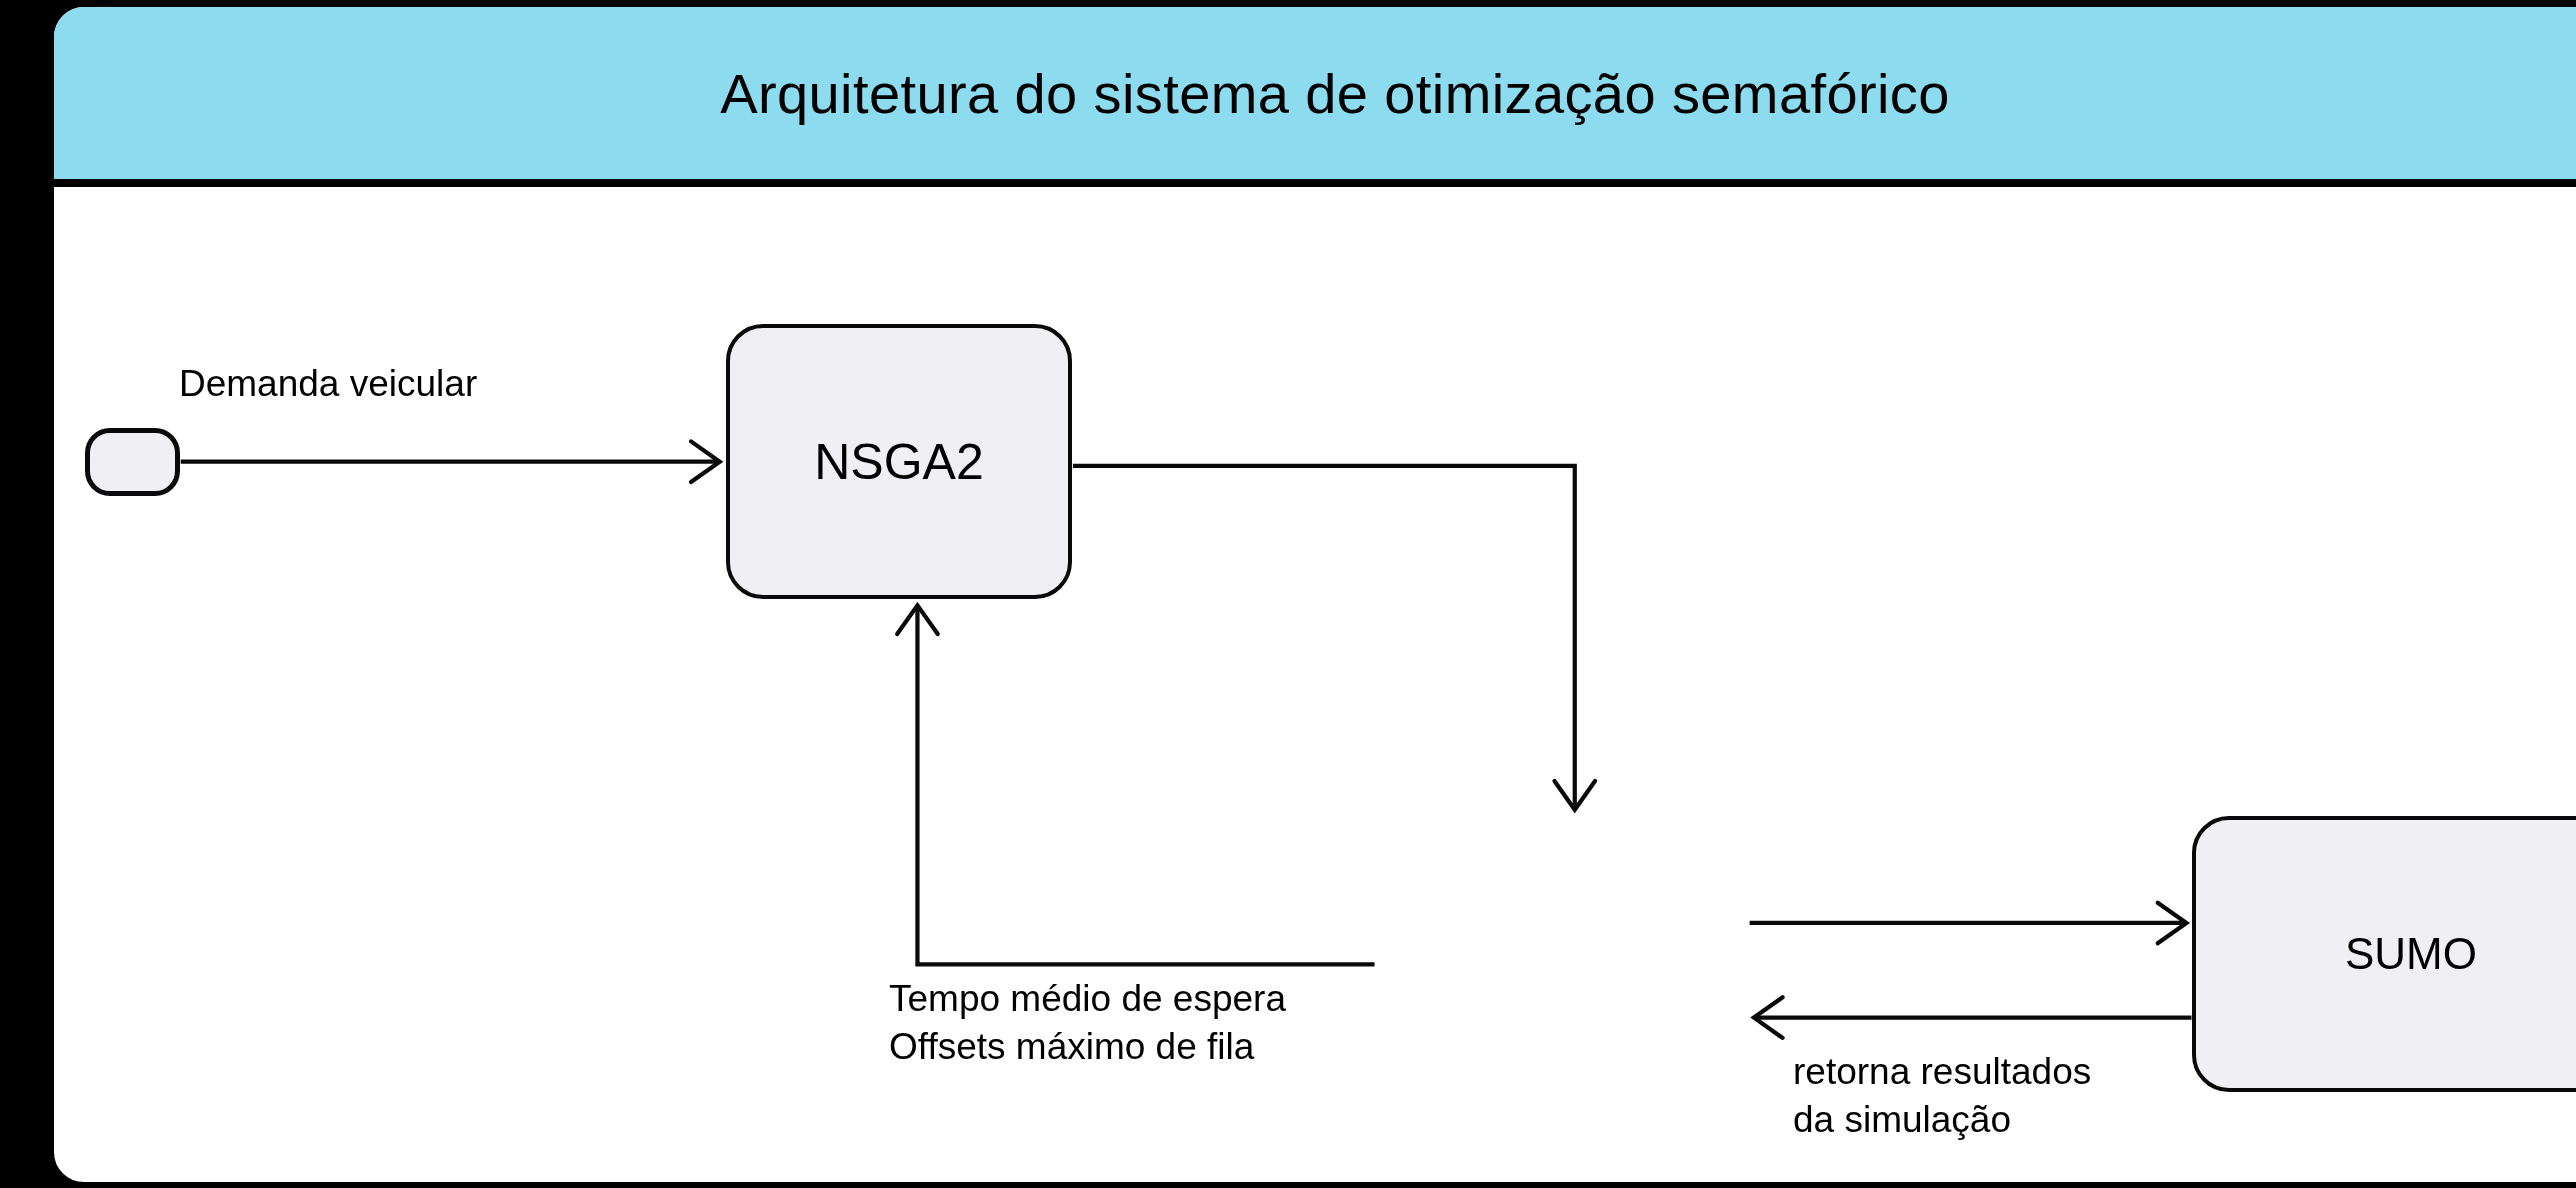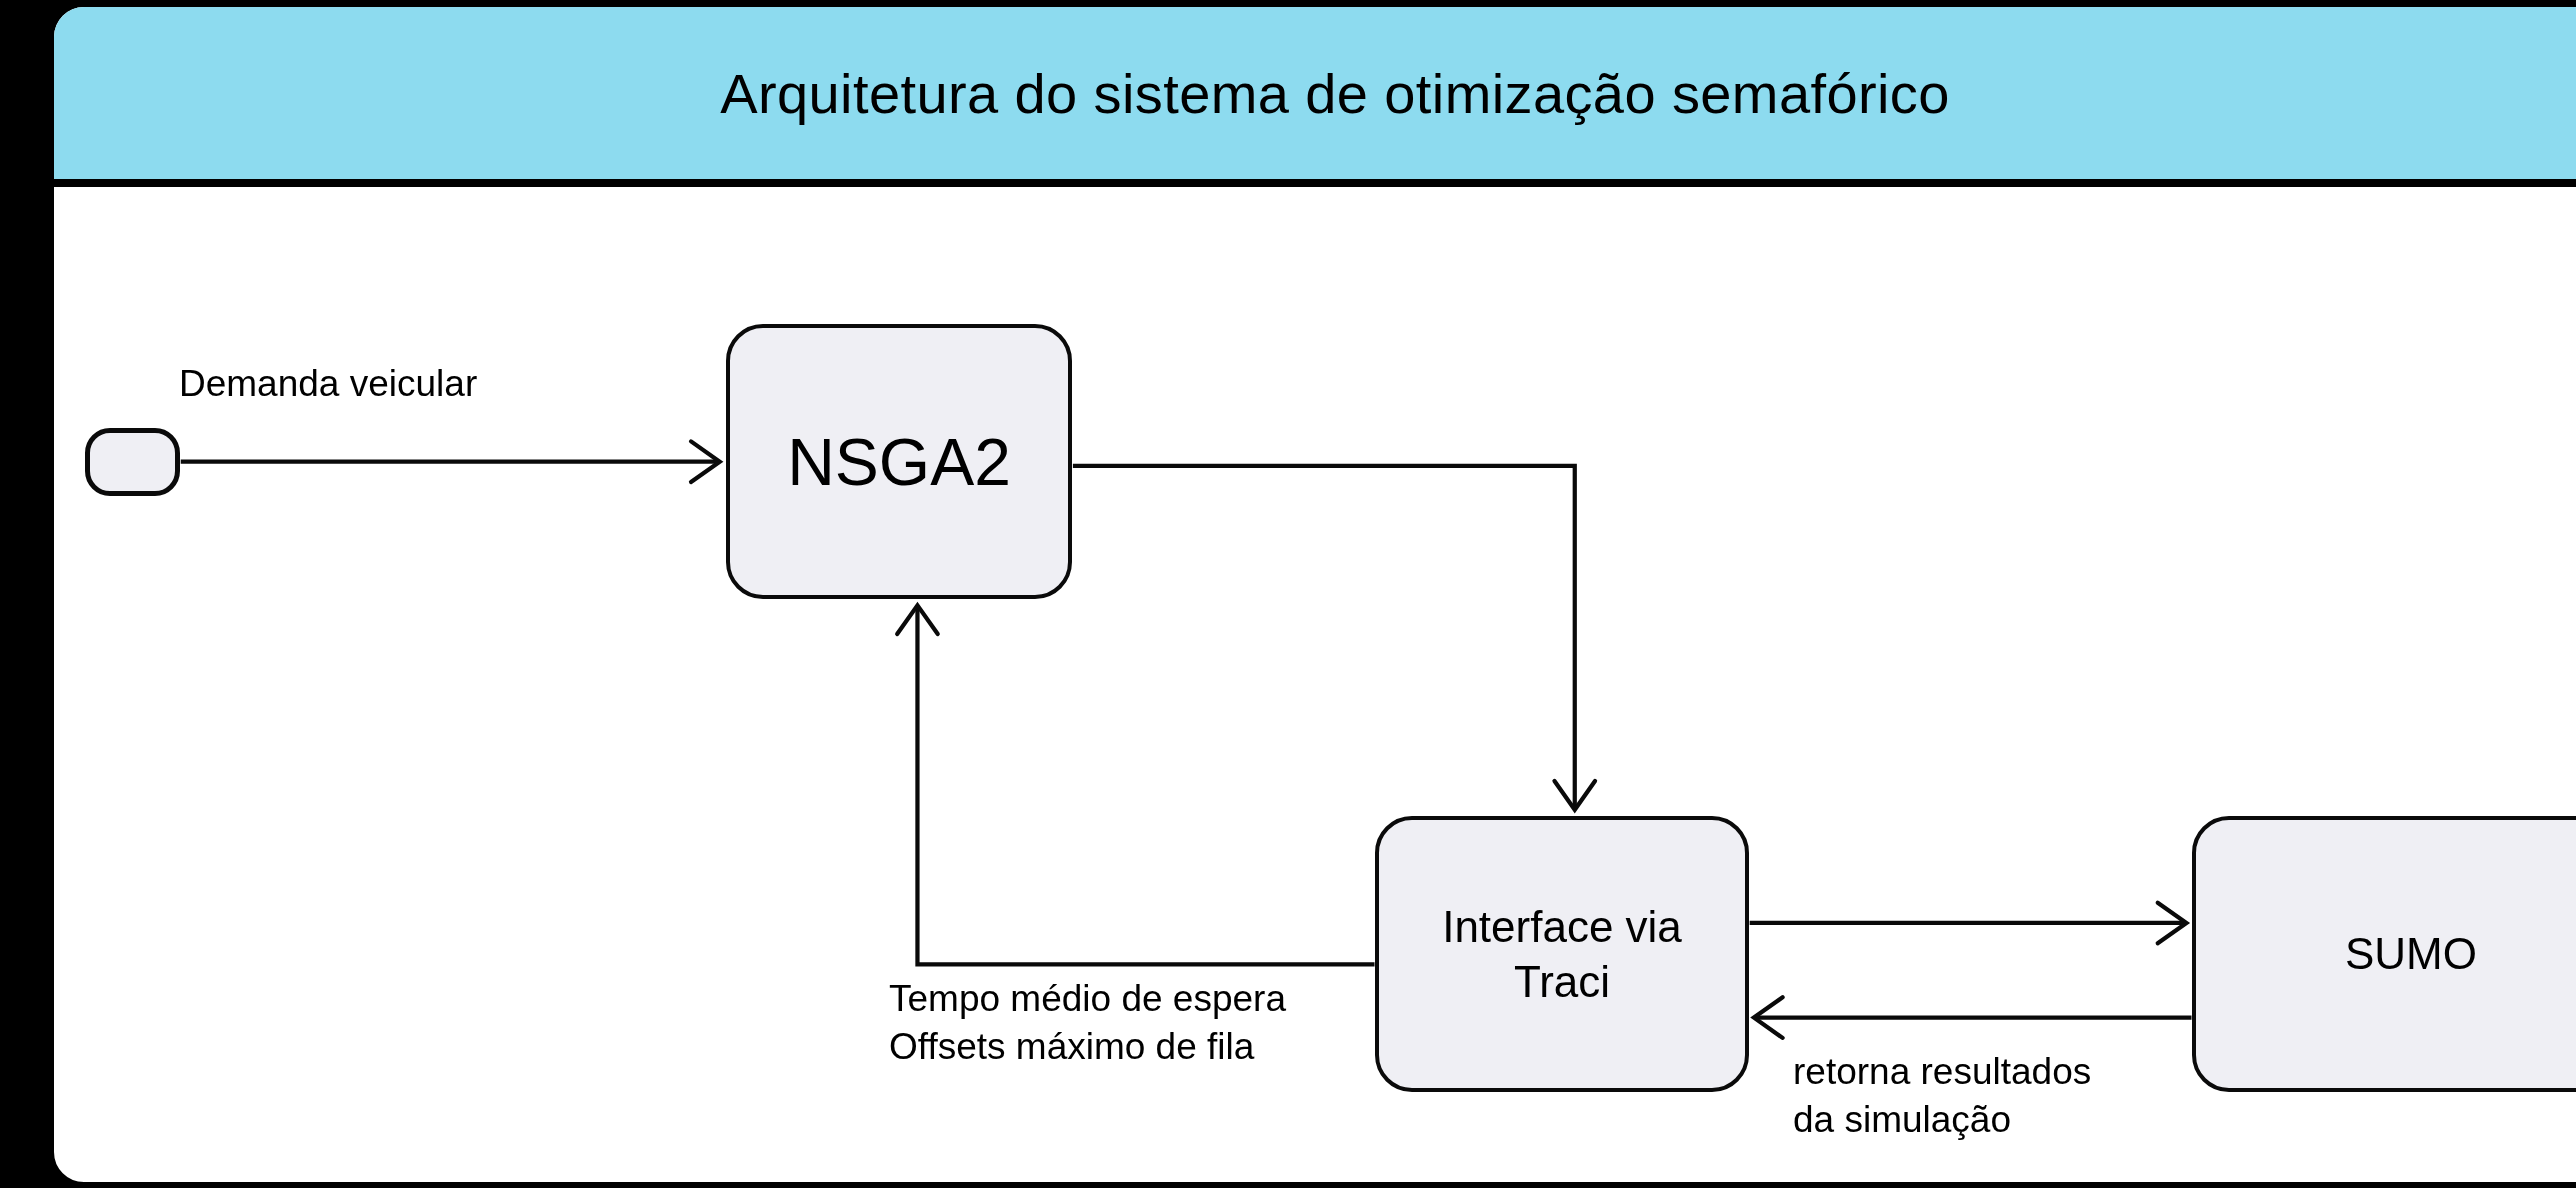--- a/index.html
+++ b/index.html
@@ -45,21 +45,21 @@
     border-radius:37px;
     display:flex;align-items:center;justify-content:center;
     color:var(--text);
     z-index:2;
     text-align:center;
   }
   .node.start{
     left:31px;top:421px;width:95px;height:68px;
     border-width:5px;border-radius:25px;
   }
-  .node.nsga2{left:672px;top:317px;width:346px;height:275px;font-size:66px;}
+  .node.nsga2{left:672px;top:317px;width:346px;height:275px;font-size:50px;}
   .node.interface{left:1321px;top:809px;width:374px;height:276px;font-size:44px;}
   .node.interface .node-label{max-width:279px;line-height:1.25;}
   .node.sumo{left:2138px;top:809px;width:438px;height:276px;font-size:44px;}
   .edge-label{
     position:absolute;
     font-size:37px;
     line-height:48px;
     color:var(--text);
     z-index:3;
     white-space:nowrap;
@@ -94,23 +94,20 @@
   </div>
 
   <div class="node start">
     <span class="node-label"></span>
   </div>
 
   <div class="node nsga2">
     <span class="node-label">NSGA2</span>
   </div>
 
-  <div class="node interface">
-    <span class="node-label">Interface via Traci</span>
-  </div>
 
   <div class="node sumo">
     <span class="node-label">SUMO</span>
   </div>
 
   <div class="edge-label lbl-demand">
     <span>Demanda veicular</span>
   </div>
 
 

